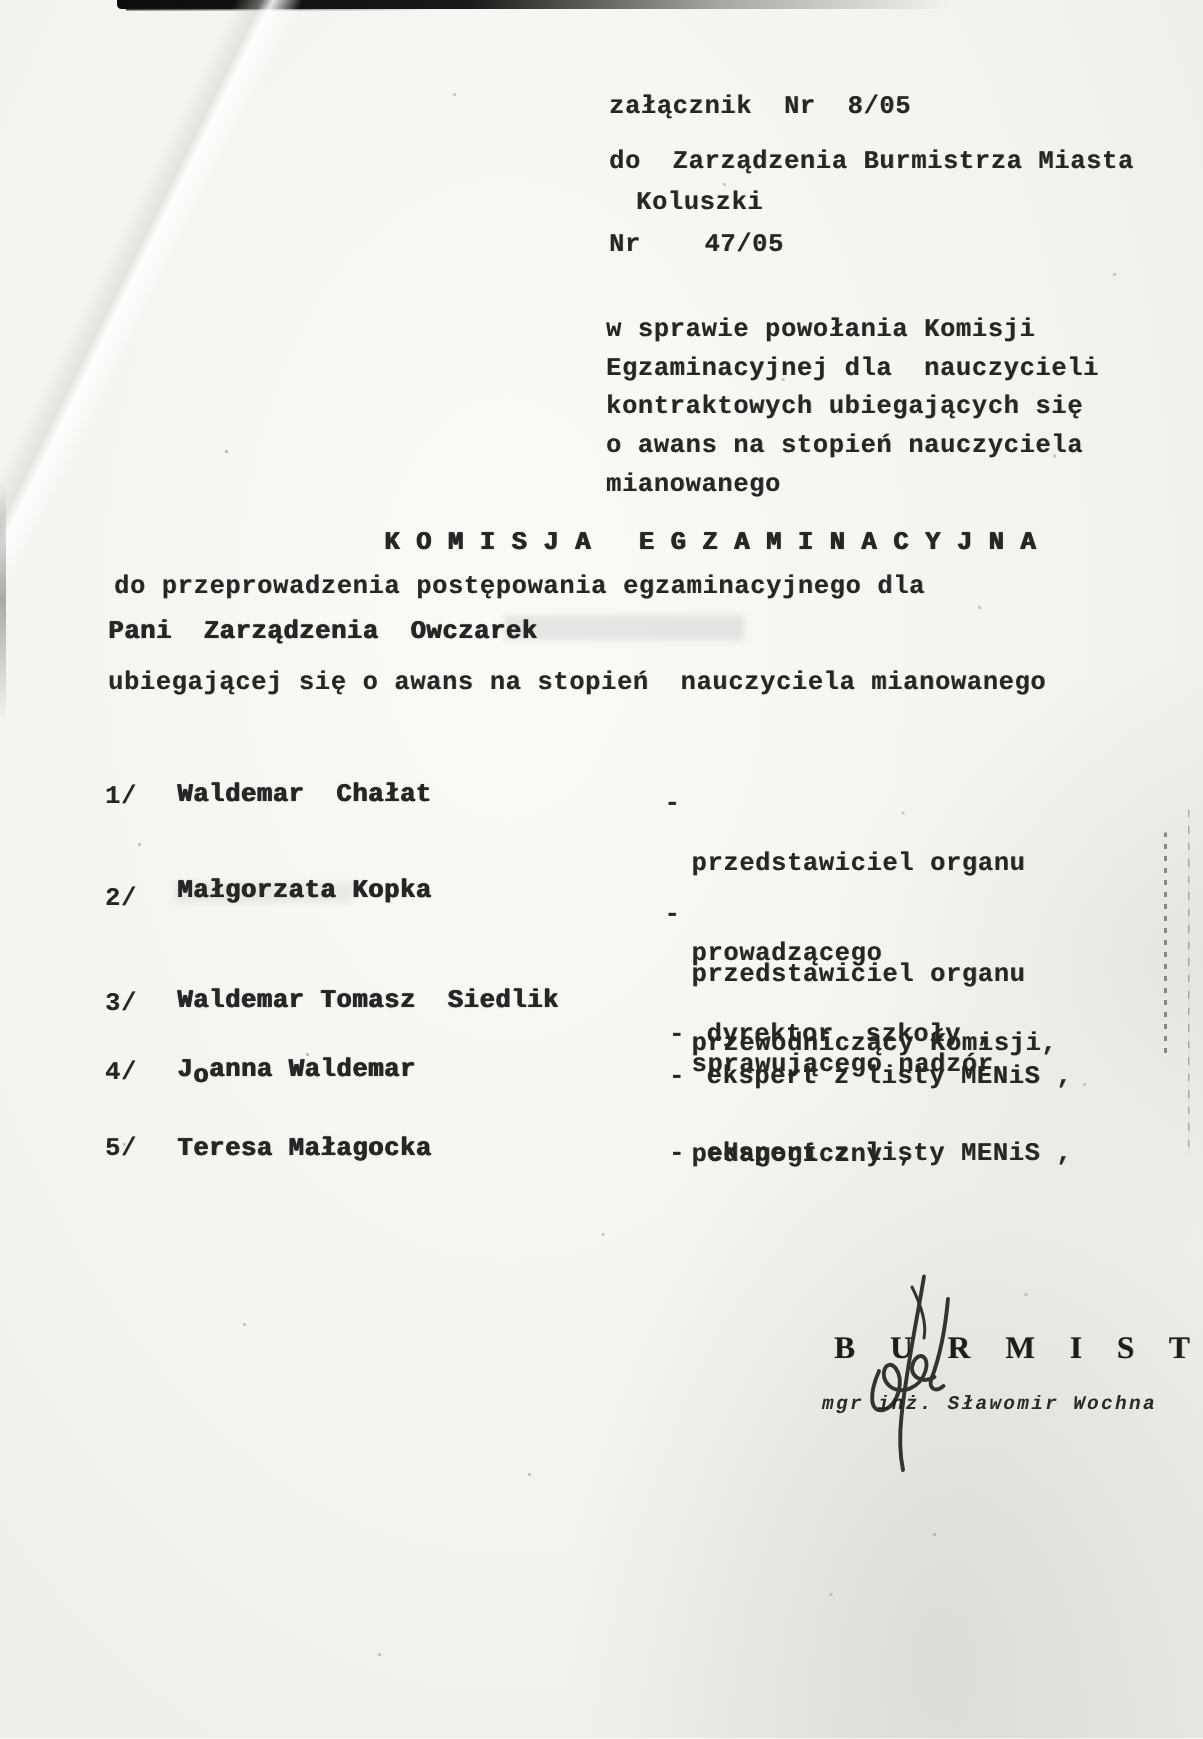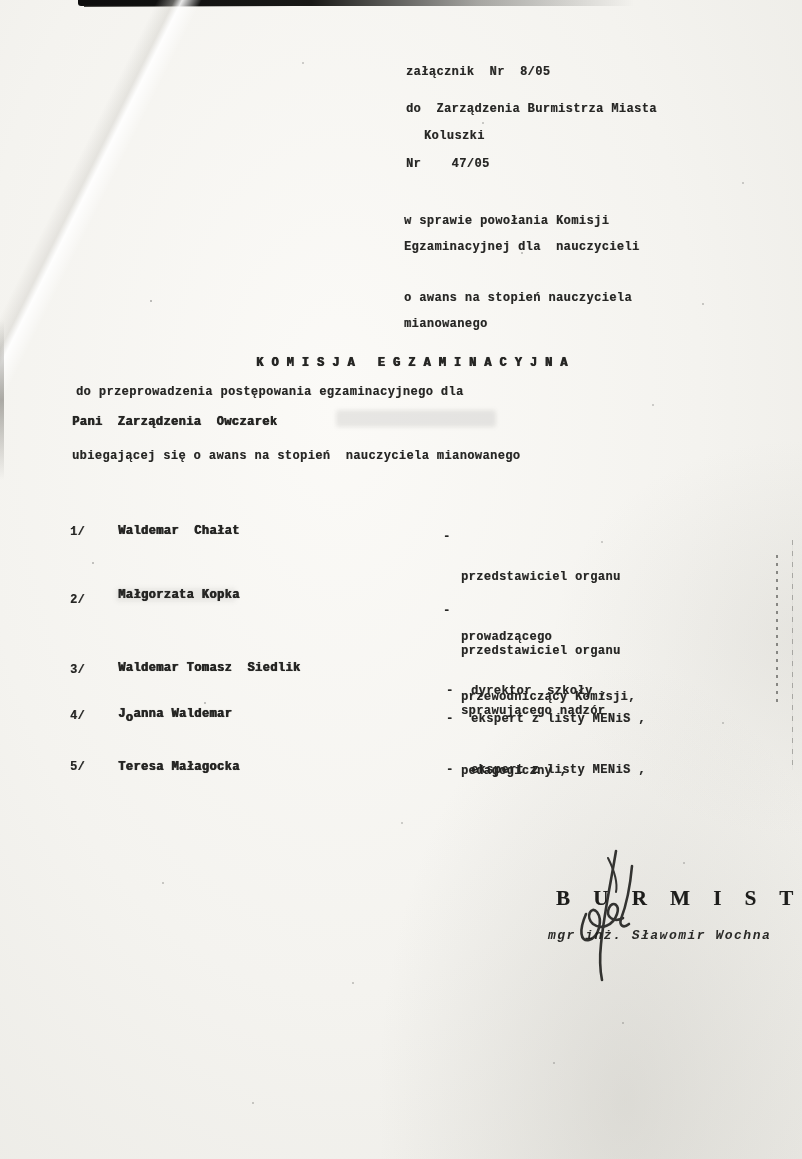--- a/index.html
+++ b/index.html
@@ -8,21 +8,21 @@
     position:relative;width:802px;height:1159px;overflow:hidden;
     background:
       radial-gradient(ellipse at 78% 95%, rgba(170,168,160,.28) 0%, rgba(170,168,160,0) 28%),
       radial-gradient(ellipse at 100% 55%, rgba(180,178,170,.18) 0%, rgba(180,178,170,0) 22%),
       radial-gradient(ellipse at 42% 35%, #fbfaf7 0%, #f4f3ef 55%, #ebeae5 100%);
     font-family:"Liberation Mono","DejaVu Sans Mono",monospace;
     color:#242422;
   }
   .line{
     position:absolute;white-space:pre;
-    font-size:12px;line-height:20px;letter-spacing:.4px;
+    font-size:17px;line-height:20px;letter-spacing:.4px;
     font-weight:700;color:#262624;
     text-shadow:.4px 0 .4px rgba(20,20,20,.45);
   }
   .heavy{text-shadow:.7px 0 0 currentColor, .3px .3px .8px rgba(0,0,0,.5);}
   .rolelines div{margin:0 0 0 0;}
   .sub-o{position:relative;top:4px;}
   .stamp-title{
     position:absolute;left:556px;top:886px;
     font-family:"Liberation Serif","DejaVu Serif",serif;
     font-size:21px;font-weight:700;letter-spacing:9px;color:#1d1d1b;white-space:pre;
@@ -99,20 +99,21 @@
   <div class="edge-dots-2"></div>
   <div class="speck"></div>
 
   <div class="line" style="left:406px;top:62px;">załącznik  Nr  8/05</div>
   <div class="line" style="left:406px;top:99px;">do  Zarządzenia Burmistrza Miasta</div>
   <div class="line" style="left:424px;top:126px;">Koluszki</div>
   <div class="line" style="left:406px;top:154px;">Nr    47/05</div>
 
   <div class="line" style="left:404px;top:211px;">w sprawie powołania Komisji</div>
   <div class="line" style="left:404px;top:237px;">Egzaminacyjnej dla  nauczycieli</div>
+  <div class="line" style="left:404px;top:262px;">kontraktowych ubiegających się</div>
   <div class="line" style="left:404px;top:288px;">o awans na stopień nauczyciela</div>
   <div class="line" style="left:404px;top:314px;">mianowanego</div>
 
   <div class="line heavy" style="left:256px;top:353px;">K O M I S J A   E G Z A M I N A C Y J N A</div>
   <div class="line" style="left:76px;top:382px;">do przeprowadzenia postępowania egzaminacyjnego dla</div>
   <div class="line heavy" style="left:72px;top:412px;">Pani  Zarządzenia  Owczarek</div>
   <div class="line" style="left:72px;top:446px;text-align:right;">ubiegającej się o awans na stopień  nauczyciela mianowanego</div>
 
   <div class="line" style="left:70px;top:522px;">1/</div>
   <div class="line heavy" style="left:118px;top:521px;">Waldemar  Chałat</div>

